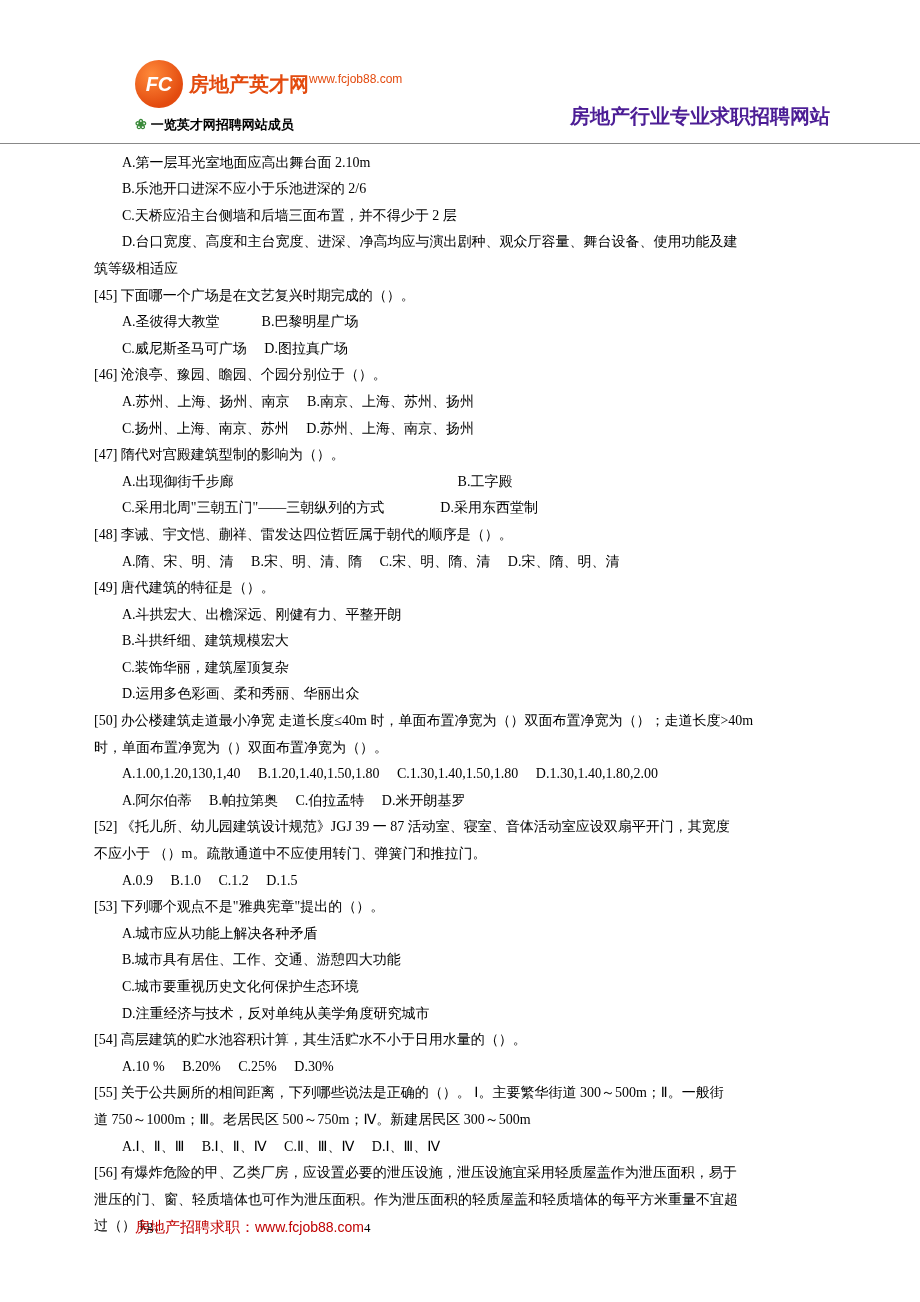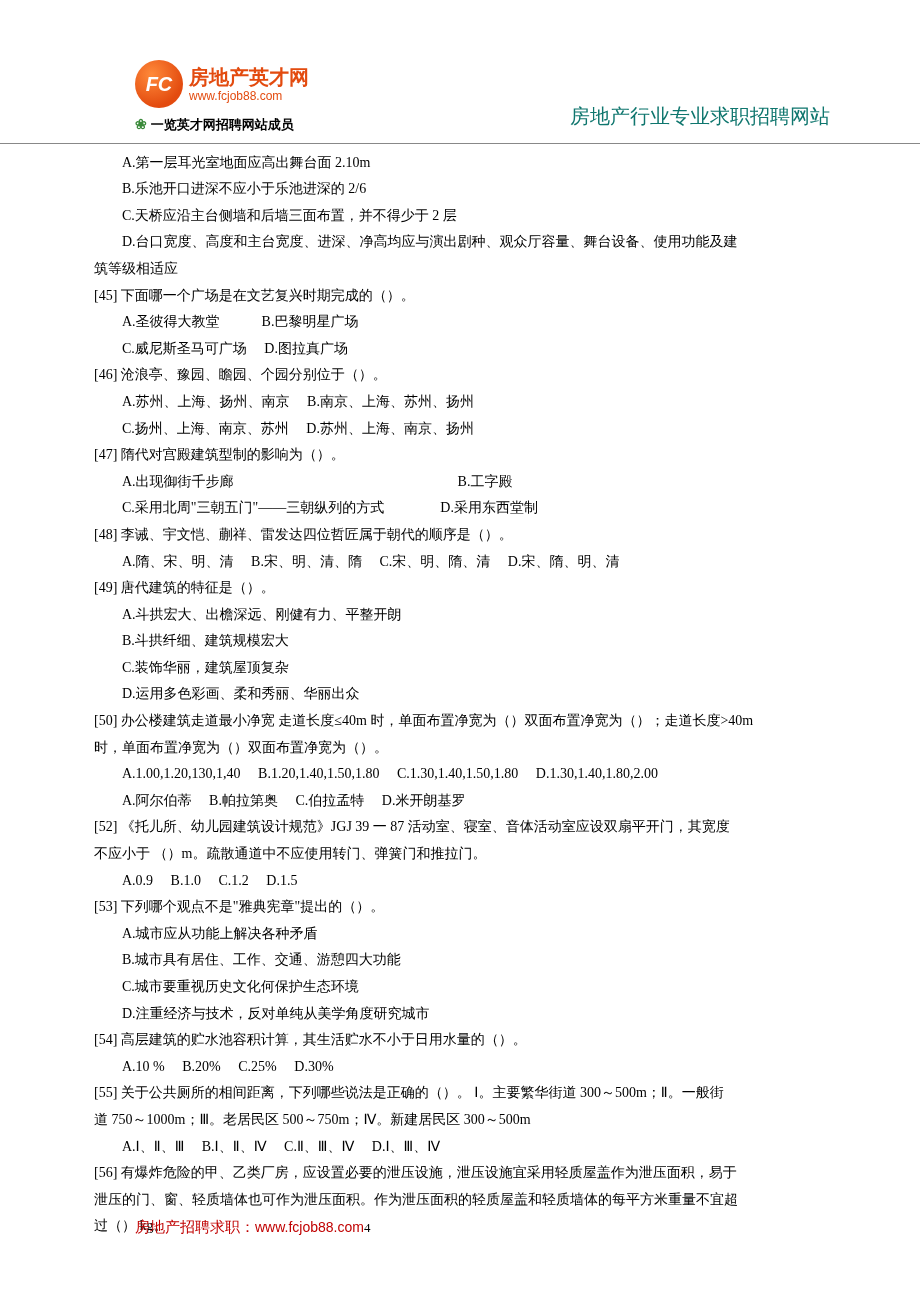--- a/index.html
+++ b/index.html
@@ -40,21 +40,21 @@
       align-items: center;
       justify-content: center;
       color: #fff;
       font-weight: bold;
       font-family: Arial, sans-serif;
       font-size: 20px;
       font-style: italic;
     }
     .logo-text {
       display: flex;
-      flex-direction: column;
+      flex-direction: row;
       line-height: 1.2;
     }
     .logo-cn {
       font-size: 20px;
       font-weight: bold;
       font-family: "SimHei", sans-serif;
       color: #e34b0f;
     }
     .logo-url {
       font-size: 12px;
@@ -69,24 +69,25 @@
       display: flex;
       align-items: center;
       gap: 4px;
     }
     .sub-leaf {
       color: #3a8a3a;
       font-size: 14px;
     }
     .header-title {
       margin-left: auto;
-      color: #0f766e;
+      color: #4c1d95;
       font-size: 20px;
       font-family: "SimSun", serif;
       padding-bottom: 4px;
+      font-weight: bold;
     }
     .content {
       padding: 0 94px;
     }
     .line {
       text-indent: 0;
     }
     .indent {
       padding-left: 2em;
     }

